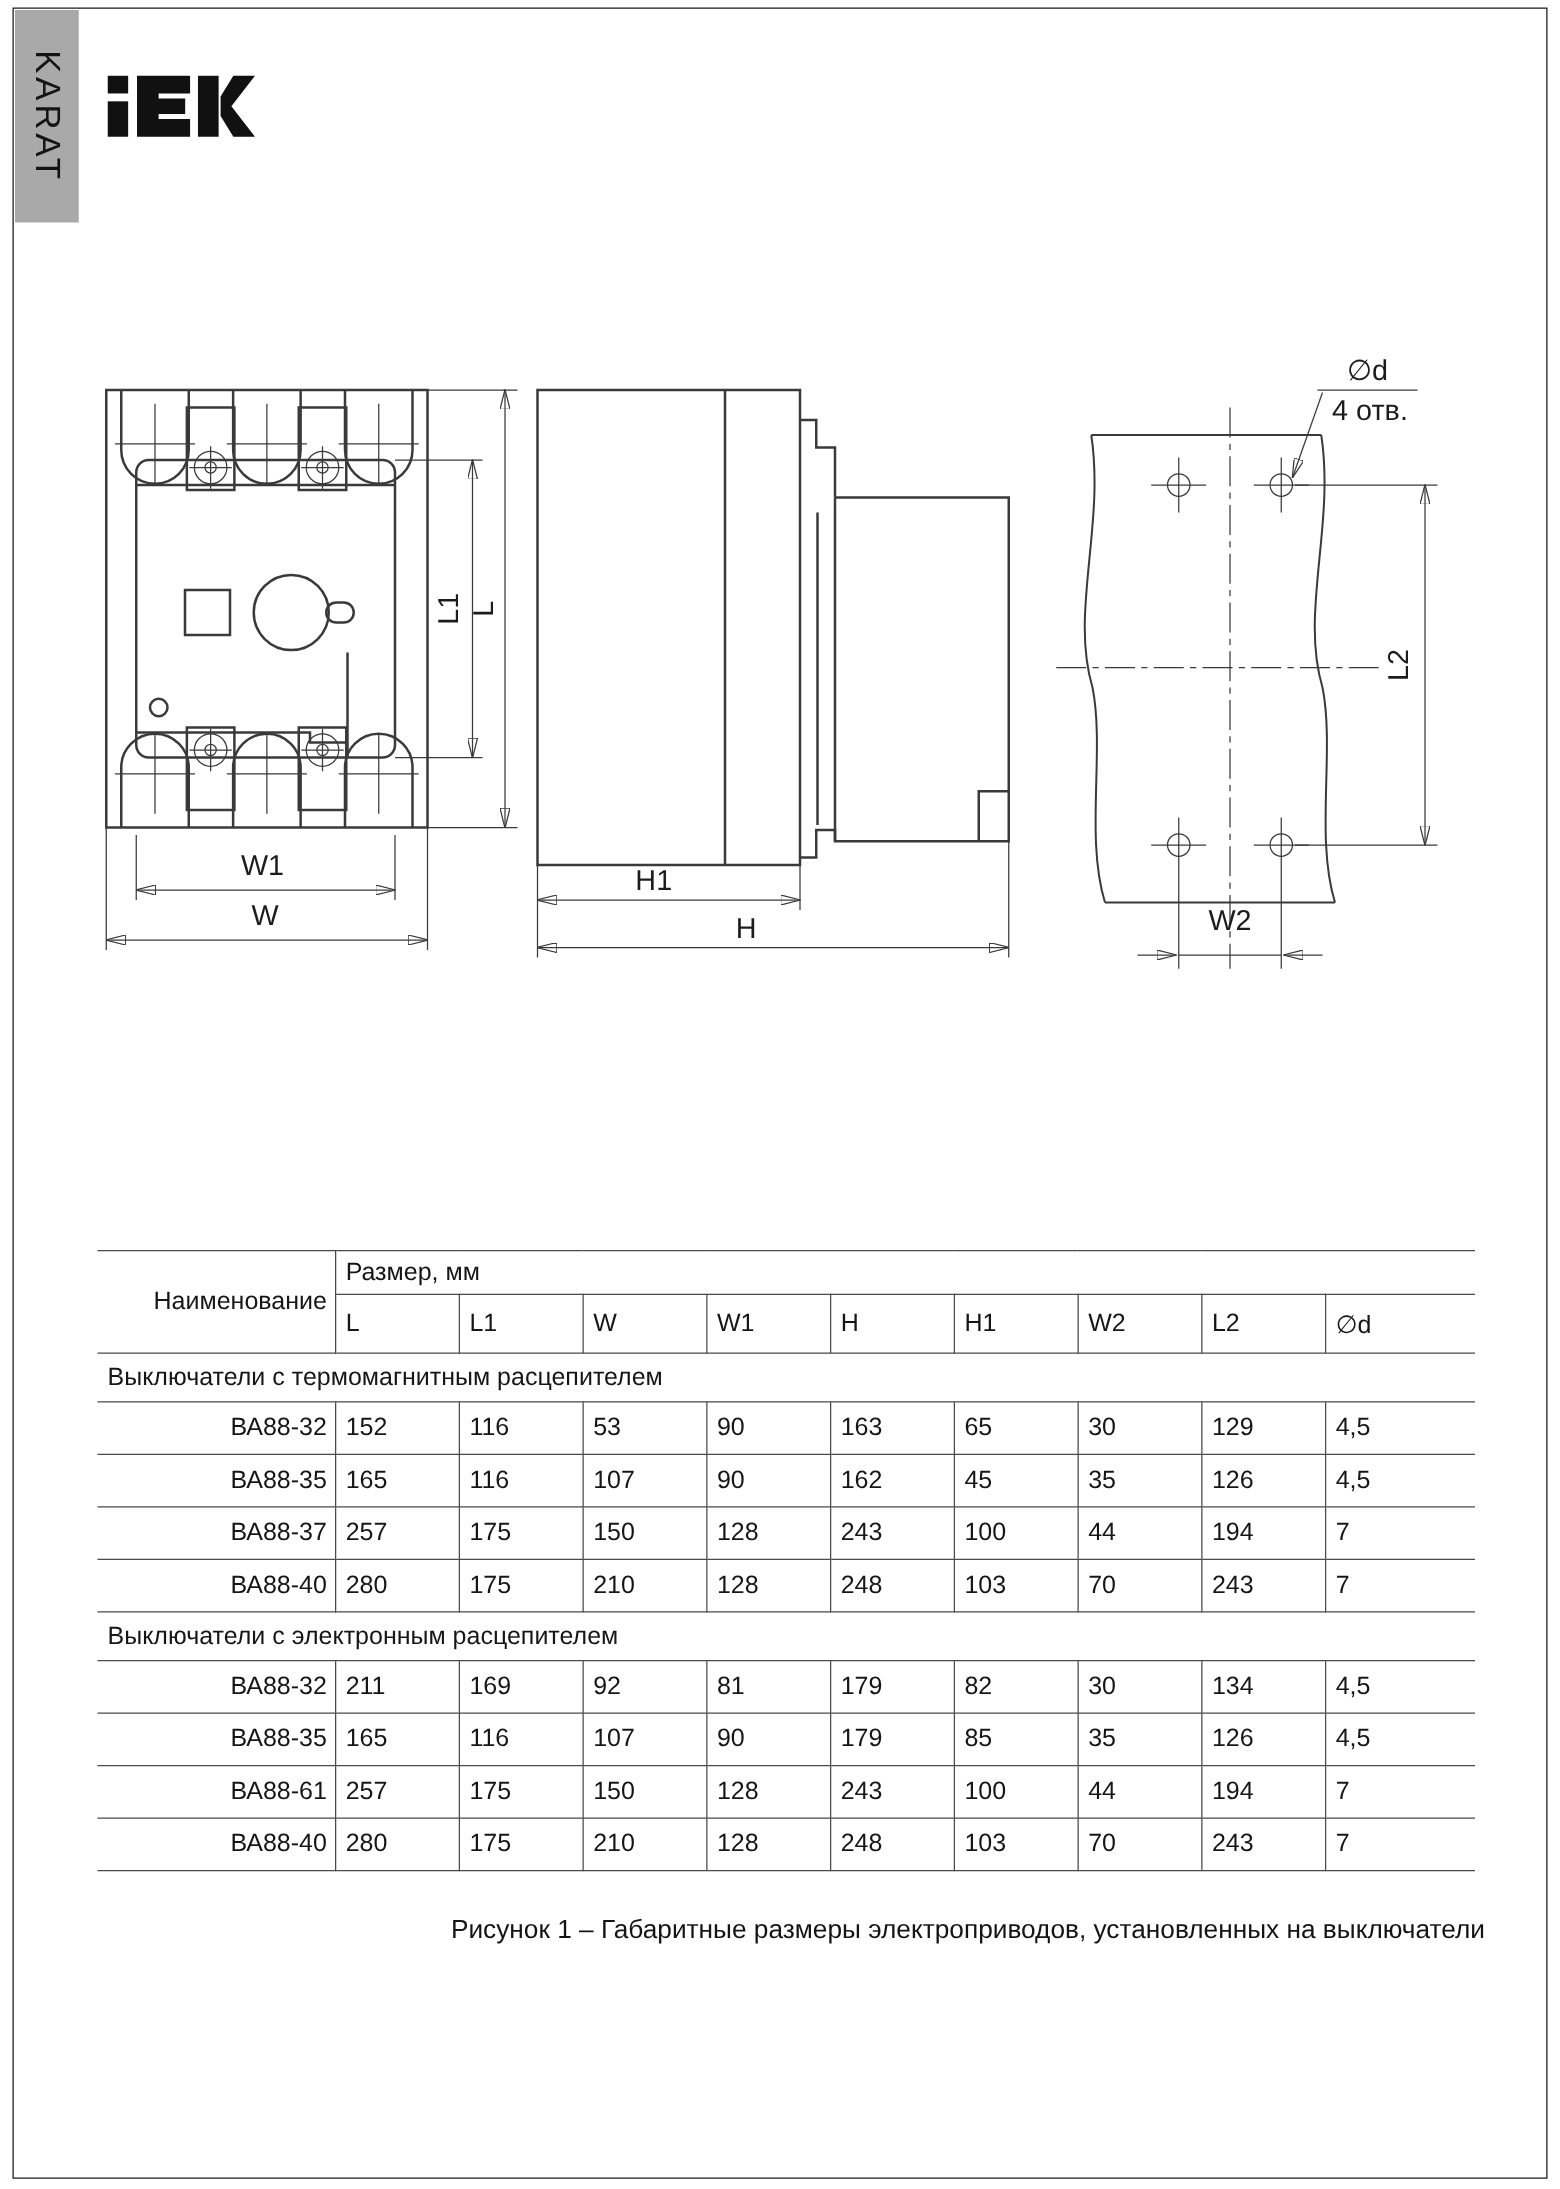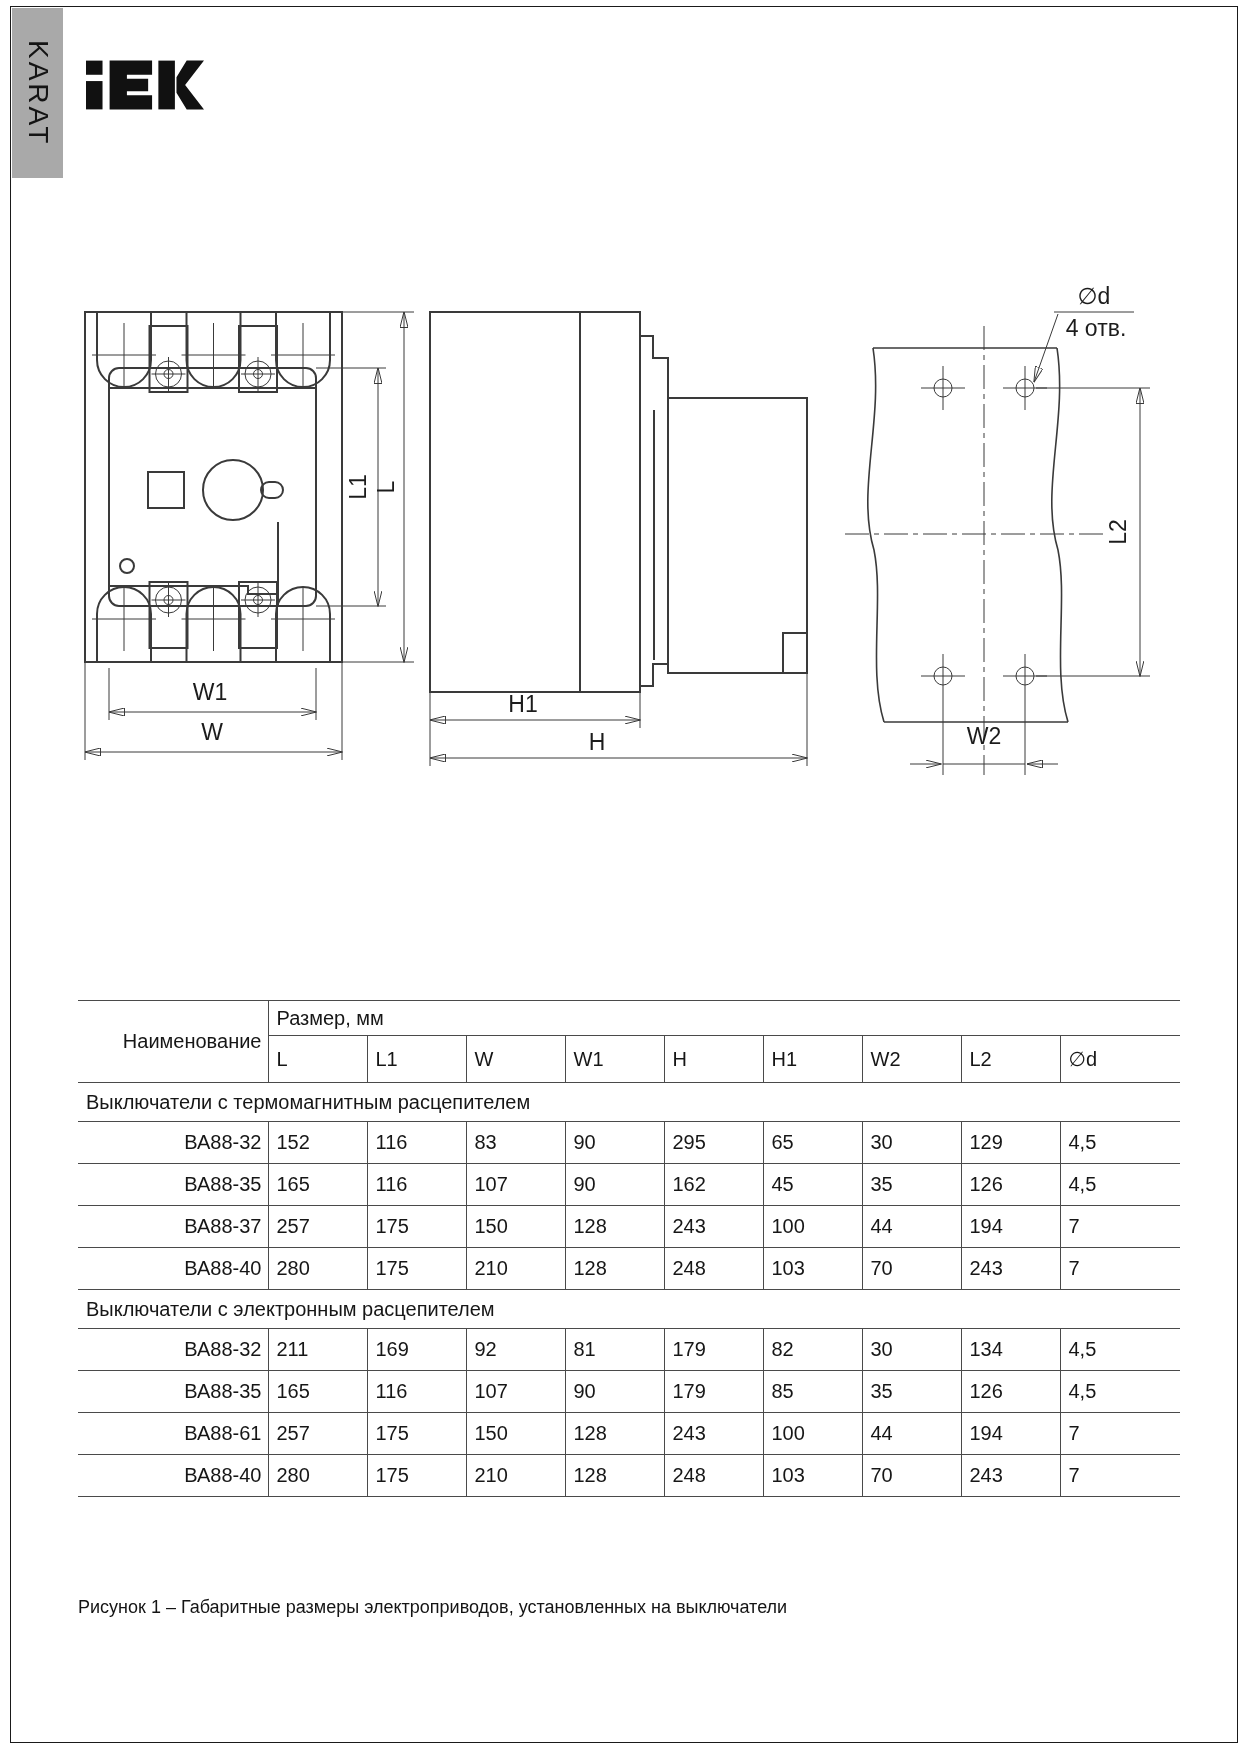--- a/index.html
+++ b/index.html
@@ -35,22 +35,22 @@
     border:1.4px solid #4a4a4a; font-weight:normal; text-align:left;
     padding:2px 6px 2px 8px; vertical-align:middle; white-space:nowrap;
   }
   .dim-table .no-l { border-left:none;text-align:right; }
   .dim-table .no-r { border-right:none; }
   .row-h1 th { height:30px; }
   .row-h2 th { height:42px; }
   .section-row td { height:34px; border-left:none; border-right:none;margin-top:37px; }
   .data-row td { height:37px; }
   .caption {
-    position:absolute; left:78px; top:1597px; width:1110px;
-    font-size:18px; color:#141414;
+    position:absolute; left:78px; top:1532px; width:1110px;
+    font-size:21px; color:#141414;text-align:right;
   }
 </style>
 </head>
 <body>
 
 <div class="page">
   <div class="page-frame"></div>
 
   <div class="karat-bar">
     <span>KARAT</span>
@@ -221,23 +221,23 @@
       <th class="no-r">∅d</th>
     </tr>
 
     <tr class="section-row">
       <td colspan="10">Выключатели с термомагнитным расцепителем</td>
     </tr>
     <tr class="data-row">
       <td class="no-l">ВА88-32</td>
       <td>152</td>
       <td>116</td>
-      <td>83</td>
+      <td>53</td>
       <td>90</td>
-      <td>295</td>
+      <td>163</td>
       <td>65</td>
       <td>30</td>
       <td>129</td>
       <td class="no-r">4,5</td>
     </tr>
     <tr class="data-row">
       <td class="no-l">ВА88-35</td>
       <td>165</td>
       <td>116</td>
       <td>107</td>

